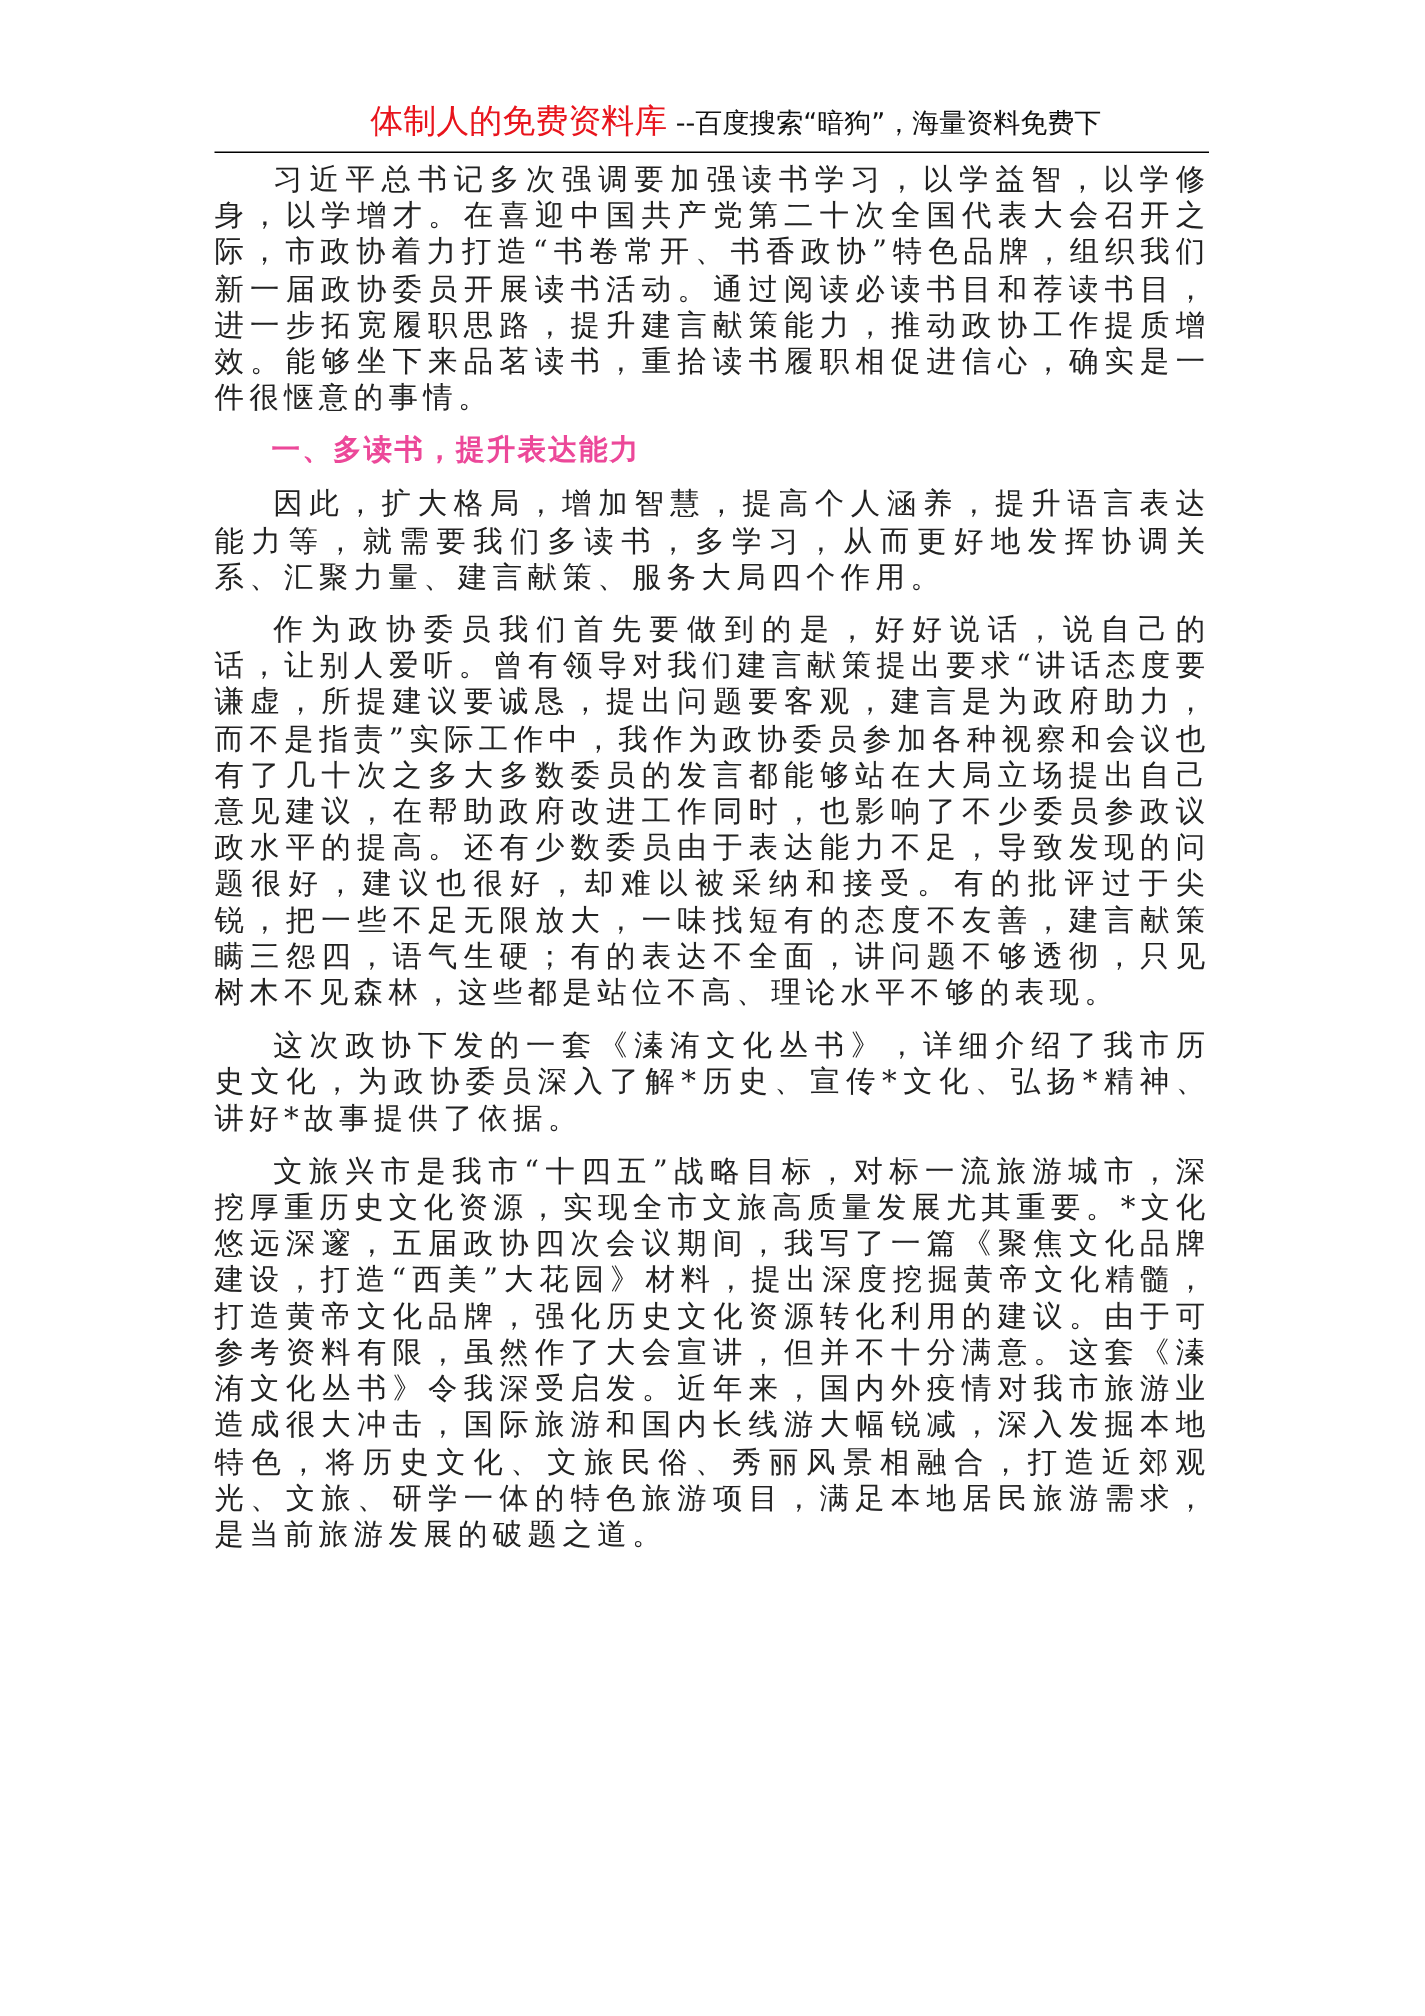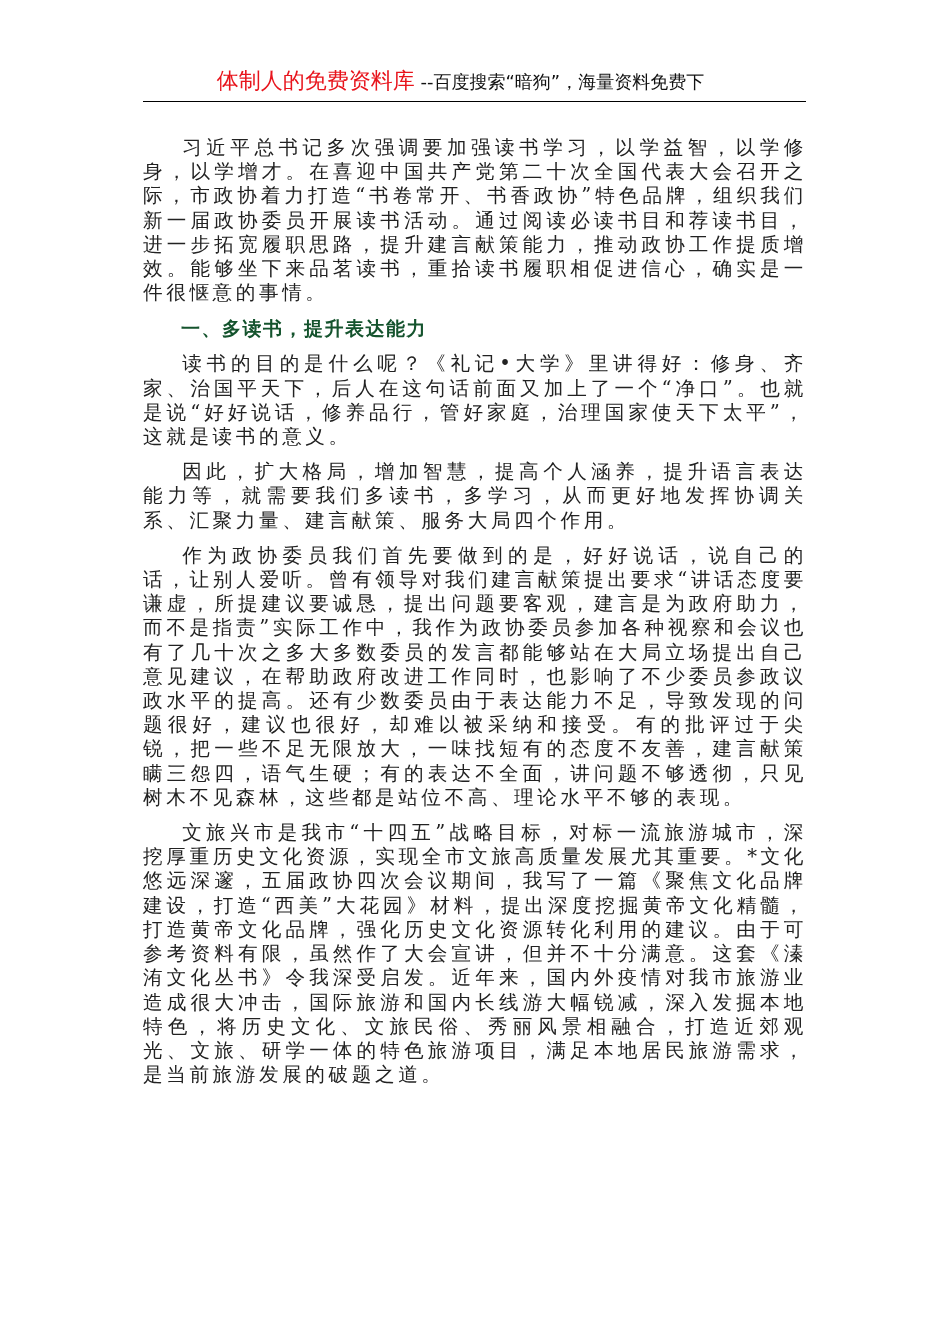--- a/index.html
+++ b/index.html
@@ -1,51 +1,51 @@
 <!DOCTYPE html>
 <html><head>
   <meta charset="utf-8">
   <style>
     html, body { margin: 0; padding: 0; background: #ffffff; }
     body { width: 950px; height: 1344px; position: relative; overflow: hidden; }
     .header {
-      position: absolute; left: 129px; top: 66px; width: 663px; height: 36px;
+      position: absolute; left: 159px; top: 66px; width: 663px; height: 36px;
       text-align: center; white-space: nowrap;
       font-family: "DejaVu Sans", sans-serif;
     }
     .header .brand { color: #e8141c; font-size: 22px; letter-spacing: 0px; }
     .header .tagline { color: #111111; font-size: 18px; }
     .header-rule {
       position: absolute; left: 143px; top: 101px; width: 663px; height: 0;
       border-top: 1.5px solid #000000;
     }
     .page {
-      position: absolute; left: 143px; top: 136px; width: 664px;
+      position: absolute; left: 143px; top: 108px; width: 664px;
       font-family: "DejaVu Serif", serif;
       color: #222222; font-size: 19.6px; line-height: 24.2px;
       letter-spacing: 3.6px;
       text-align: justify;
     }
     .page p { margin: 0 0 11px 0; text-indent: 2em; }
     .page h2 {
       margin: 0 0 12px 0; text-indent: 2em;
       font-family: "DejaVu Sans", sans-serif; font-weight: bold;
-      font-size: 19px; line-height: 24px; letter-spacing: 1.5px; color: #14532d;
+      font-size: 19px; line-height: 24px; letter-spacing: 1.5px; color: #ec4899;
     }
   </style>
 </head>
 <body>
 
 <div class="header">
   <span class="brand">体制人的免费资料库</span><span class="tagline"> --百度搜索“暗狗”，海量资料免费下</span>
 </div>
 <div class="header-rule"></div>
 
 <div class="page">
   <p>习近平总书记多次强调要加强读书学习，以学益智，以学修身，以学增才。在喜迎中国共产党第二十次全国代表大会召开之际，市政协着力打造“书卷常开、书香政协”特色品牌，组织我们新一届政协委员开展读书活动。通过阅读必读书目和荐读书目，进一步拓宽履职思路，提升建言献策能力，推动政协工作提质增效。能够坐下来品茗读书，重拾读书履职相促进信心，确实是一件很惬意的事情。</p>
 
   <h2>一、多读书，提升表达能力</h2>
-  <p>读书的目的是什么呢？《礼记•大学》里讲得好：修身、齐家、治国平天下，后人在这句话前面又加上了一个“净口”。也就是说“好好说话，修养品行，管好家庭，治理国家使天下太平”，这就是读书的意义。</p>
   <p>因此，扩大格局，增加智慧，提高个人涵养，提升语言表达能力等，就需要我们多读书，多学习，从而更好地发挥协调关系、汇聚力量、建言献策、服务大局四个作用。</p>
   <p>作为政协委员我们首先要做到的是，好好说话，说自己的话，让别人爱听。曾有领导对我们建言献策提出要求“讲话态度要谦虚，所提建议要诚恳，提出问题要客观，建言是为政府助力，而不是指责”实际工作中，我作为政协委员参加各种视察和会议也有了几十次之多大多数委员的发言都能够站在大局立场提出自己意见建议，在帮助政府改进工作同时，也影响了不少委员参政议政水平的提高。还有少数委员由于表达能力不足，导致发现的问题很好，建议也很好，却难以被采纳和接受。有的批评过于尖锐，把一些不足无限放大，一味找短有的态度不友善，建言献策瞒三怨四，语气生硬；有的表达不全面，讲问题不够透彻，只见树木不见森林，这些都是站位不高、理论水平不够的表现。</p>
 
+  <p>这次政协下发的一套《溱洧文化丛书》，详细介绍了我市历史文化，为政协委员深入了解*历史、宣传*文化、弘扬*精神、讲好*故事提供了依据。</p>
   <p>文旅兴市是我市“十四五”战略目标，对标一流旅游城市，深挖厚重历史文化资源，实现全市文旅高质量发展尤其重要。*文化悠远深邃，五届政协四次会议期间，我写了一篇《聚焦文化品牌建设，打造“西美”大花园》材料，提出深度挖掘黄帝文化精髓，打造黄帝文化品牌，强化历史文化资源转化利用的建议。由于可参考资料有限，虽然作了大会宣讲，但并不十分满意。这套《溱洧文化丛书》令我深受启发。近年来，国内外疫情对我市旅游业造成很大冲击，国际旅游和国内长线游大幅锐减，深入发掘本地特色，将历史文化、文旅民俗、秀丽风景相融合，打造近郊观光、文旅、研学一体的特色旅游项目，满足本地居民旅游需求，是当前旅游发展的破题之道。</p>
 </div>
 
 </body></html>

